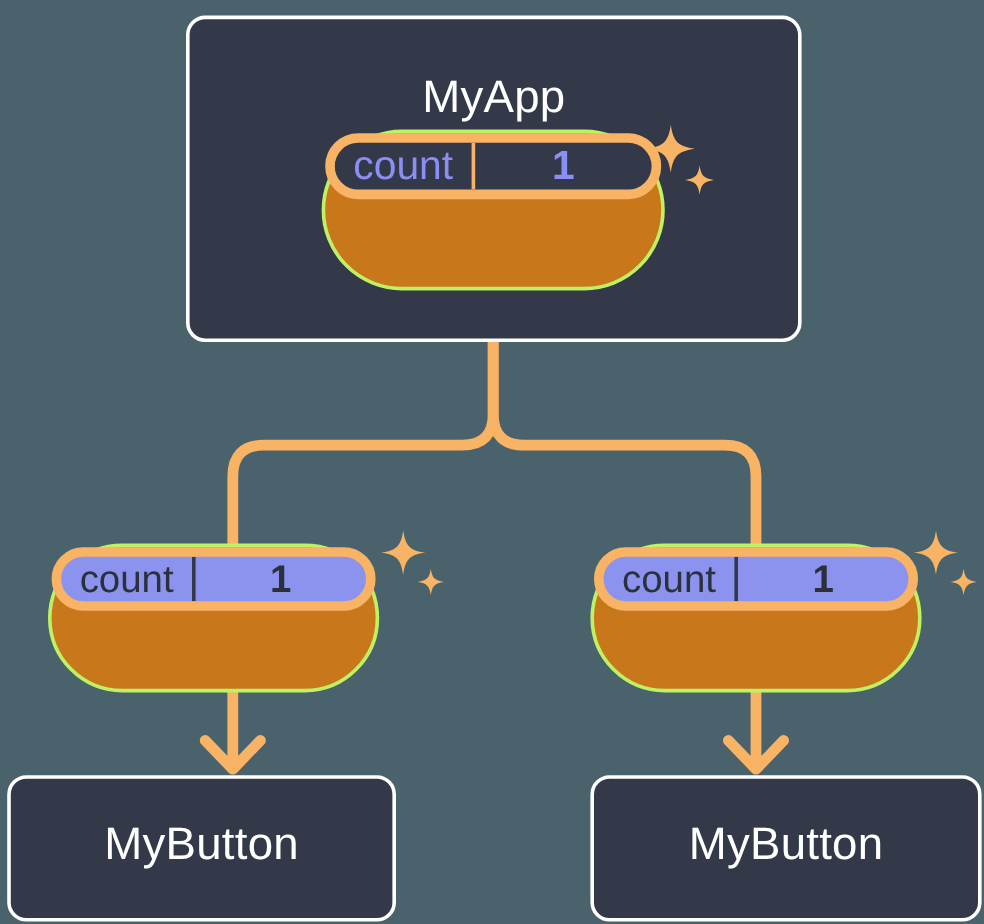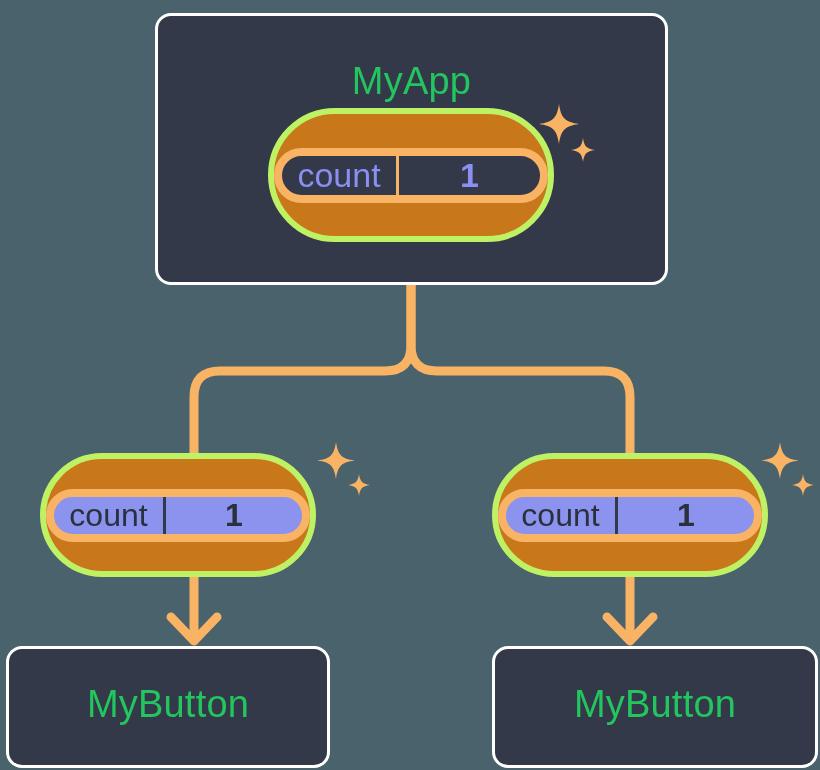--- a/index.html
+++ b/index.html
@@ -37,21 +37,21 @@
     background: #333949;
     border: 3px solid #ffffff;
     border-radius: 16px;
     box-sizing: border-box;
   }
   .card-title {
     position: absolute;
     left: 0;
     right: 0;
     text-align: center;
-    color: #22c55e;
+    color: #ffffff;
     font-size: 38px;
     font-weight: 400;
     letter-spacing: 0.2px;
     white-space: nowrap;
   }
   #card-myapp {
     left: 155px;
     top: 13px;
     width: 513px;
     height: 272px;
@@ -77,24 +77,24 @@
   #card-mybutton-right .card-title {
     top: 34px;
   }
 
   
   .pill {
     position: absolute;
     z-index: 3;
     box-sizing: border-box;
     border-radius: 999px;
-    border: 6px solid #bef264;
+    border: 3px solid #bef264;
     background: #c8781a;
     display: flex;
-    align-items: center;
+    align-items: flex-start;
     padding: 0;
   }
   .pill-inner {
     flex: 1;
     display: flex;
     align-items: stretch;
     border-radius: 999px;
     border: 8px solid #f9b365;
     box-sizing: border-box;
     overflow: hidden;

